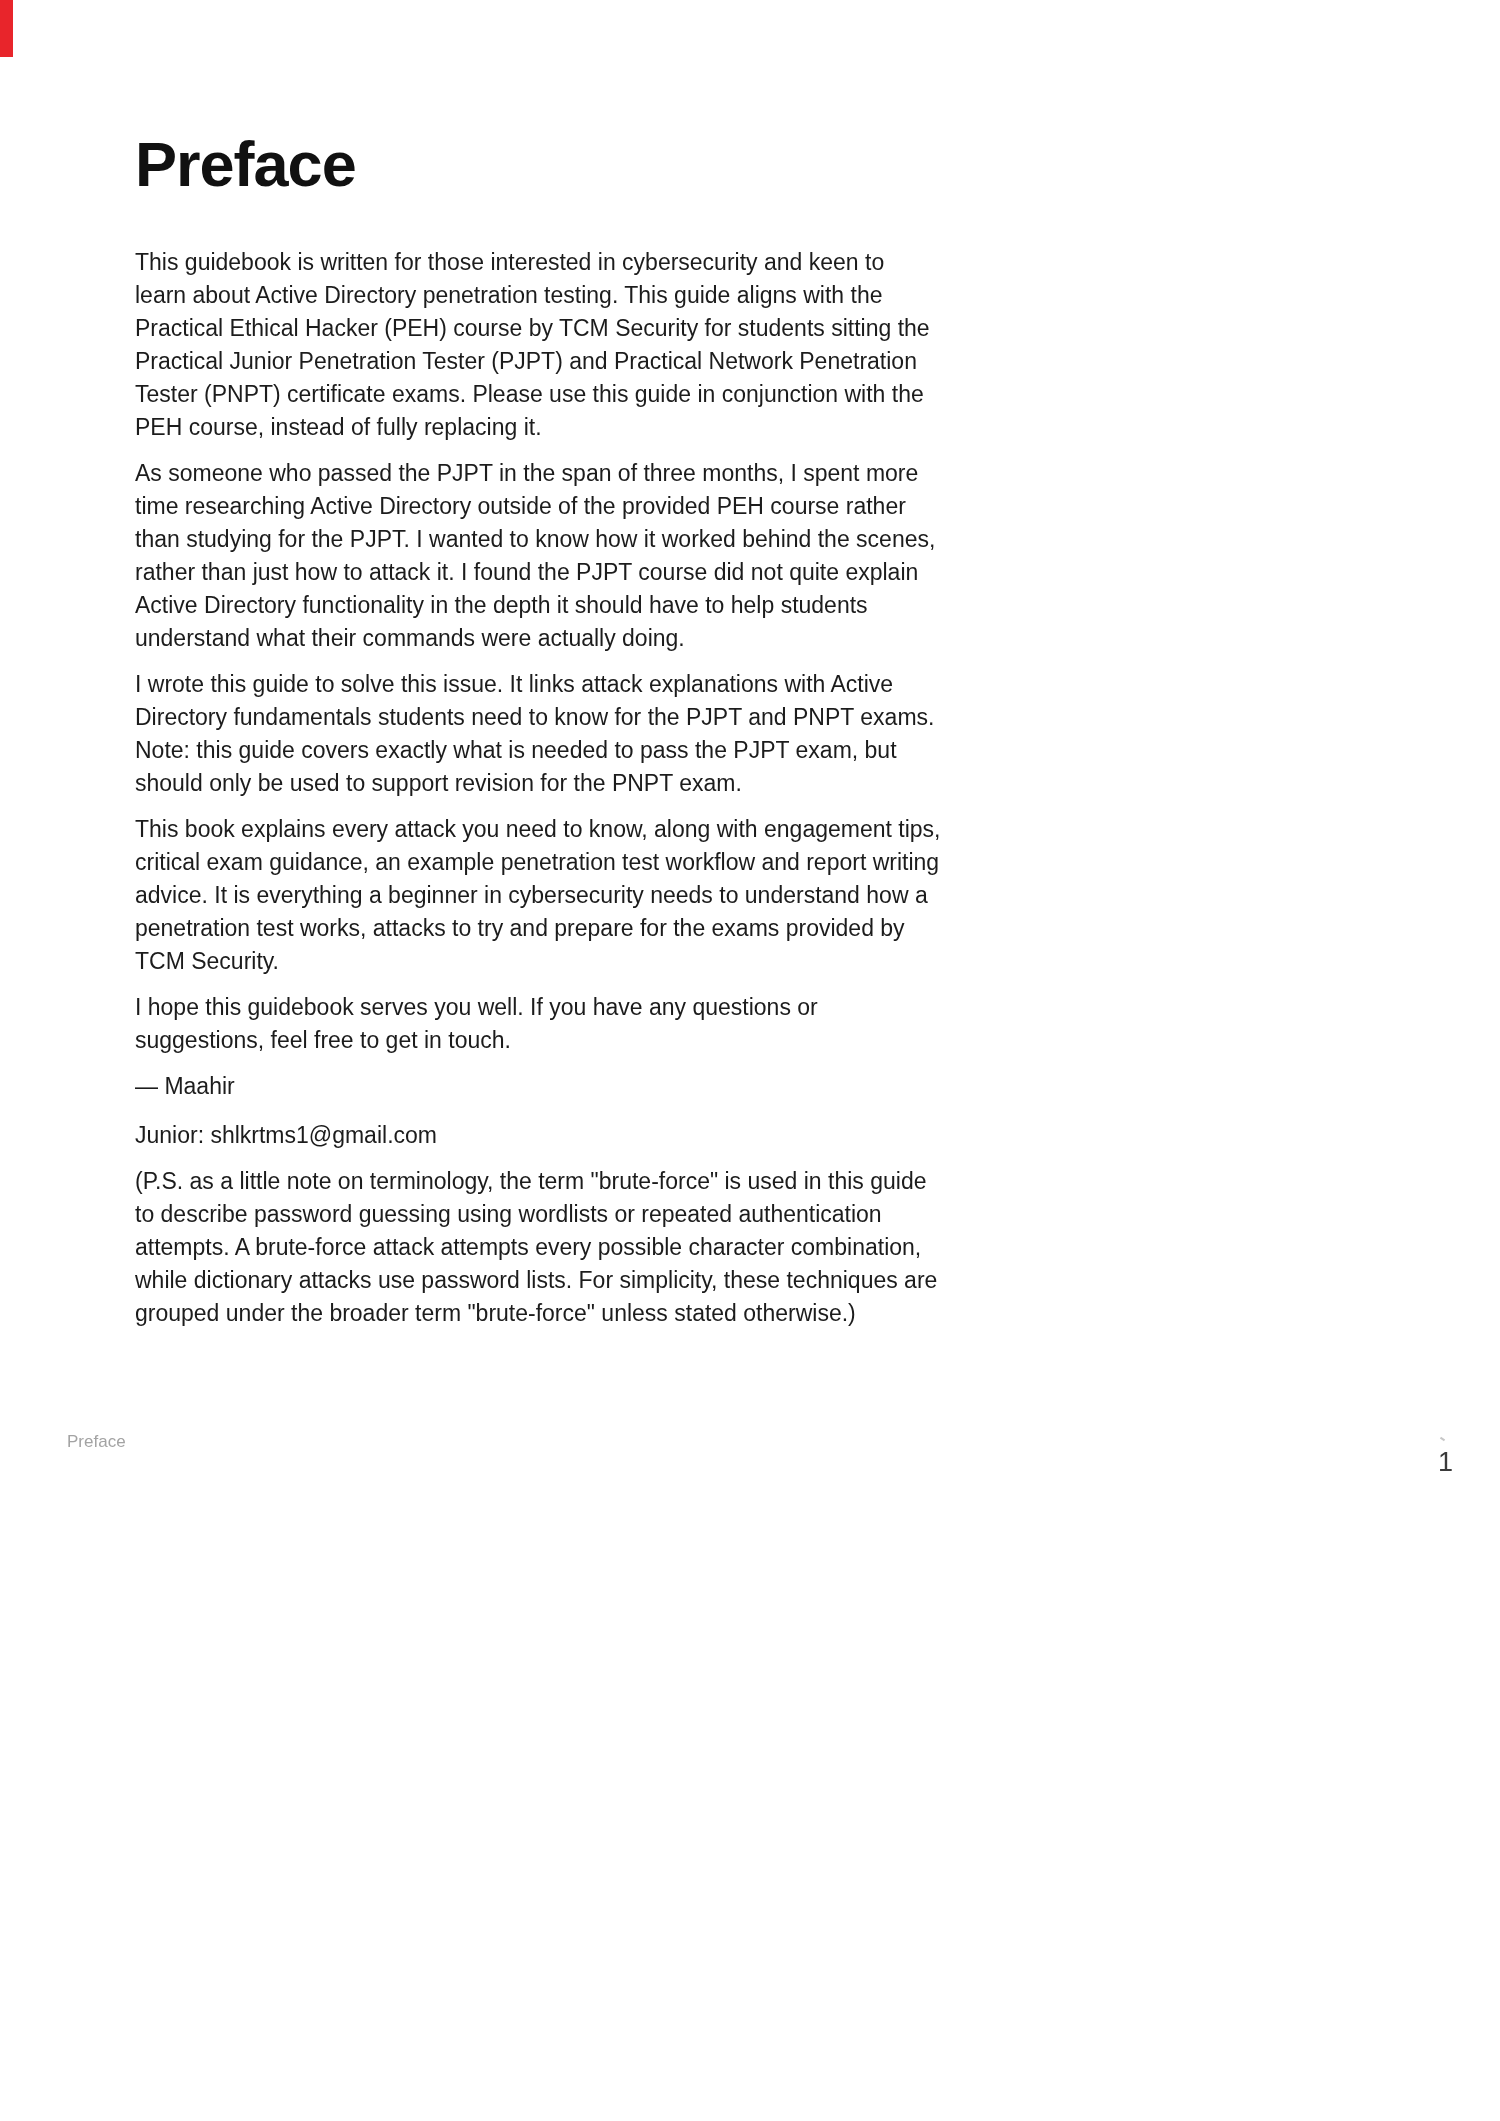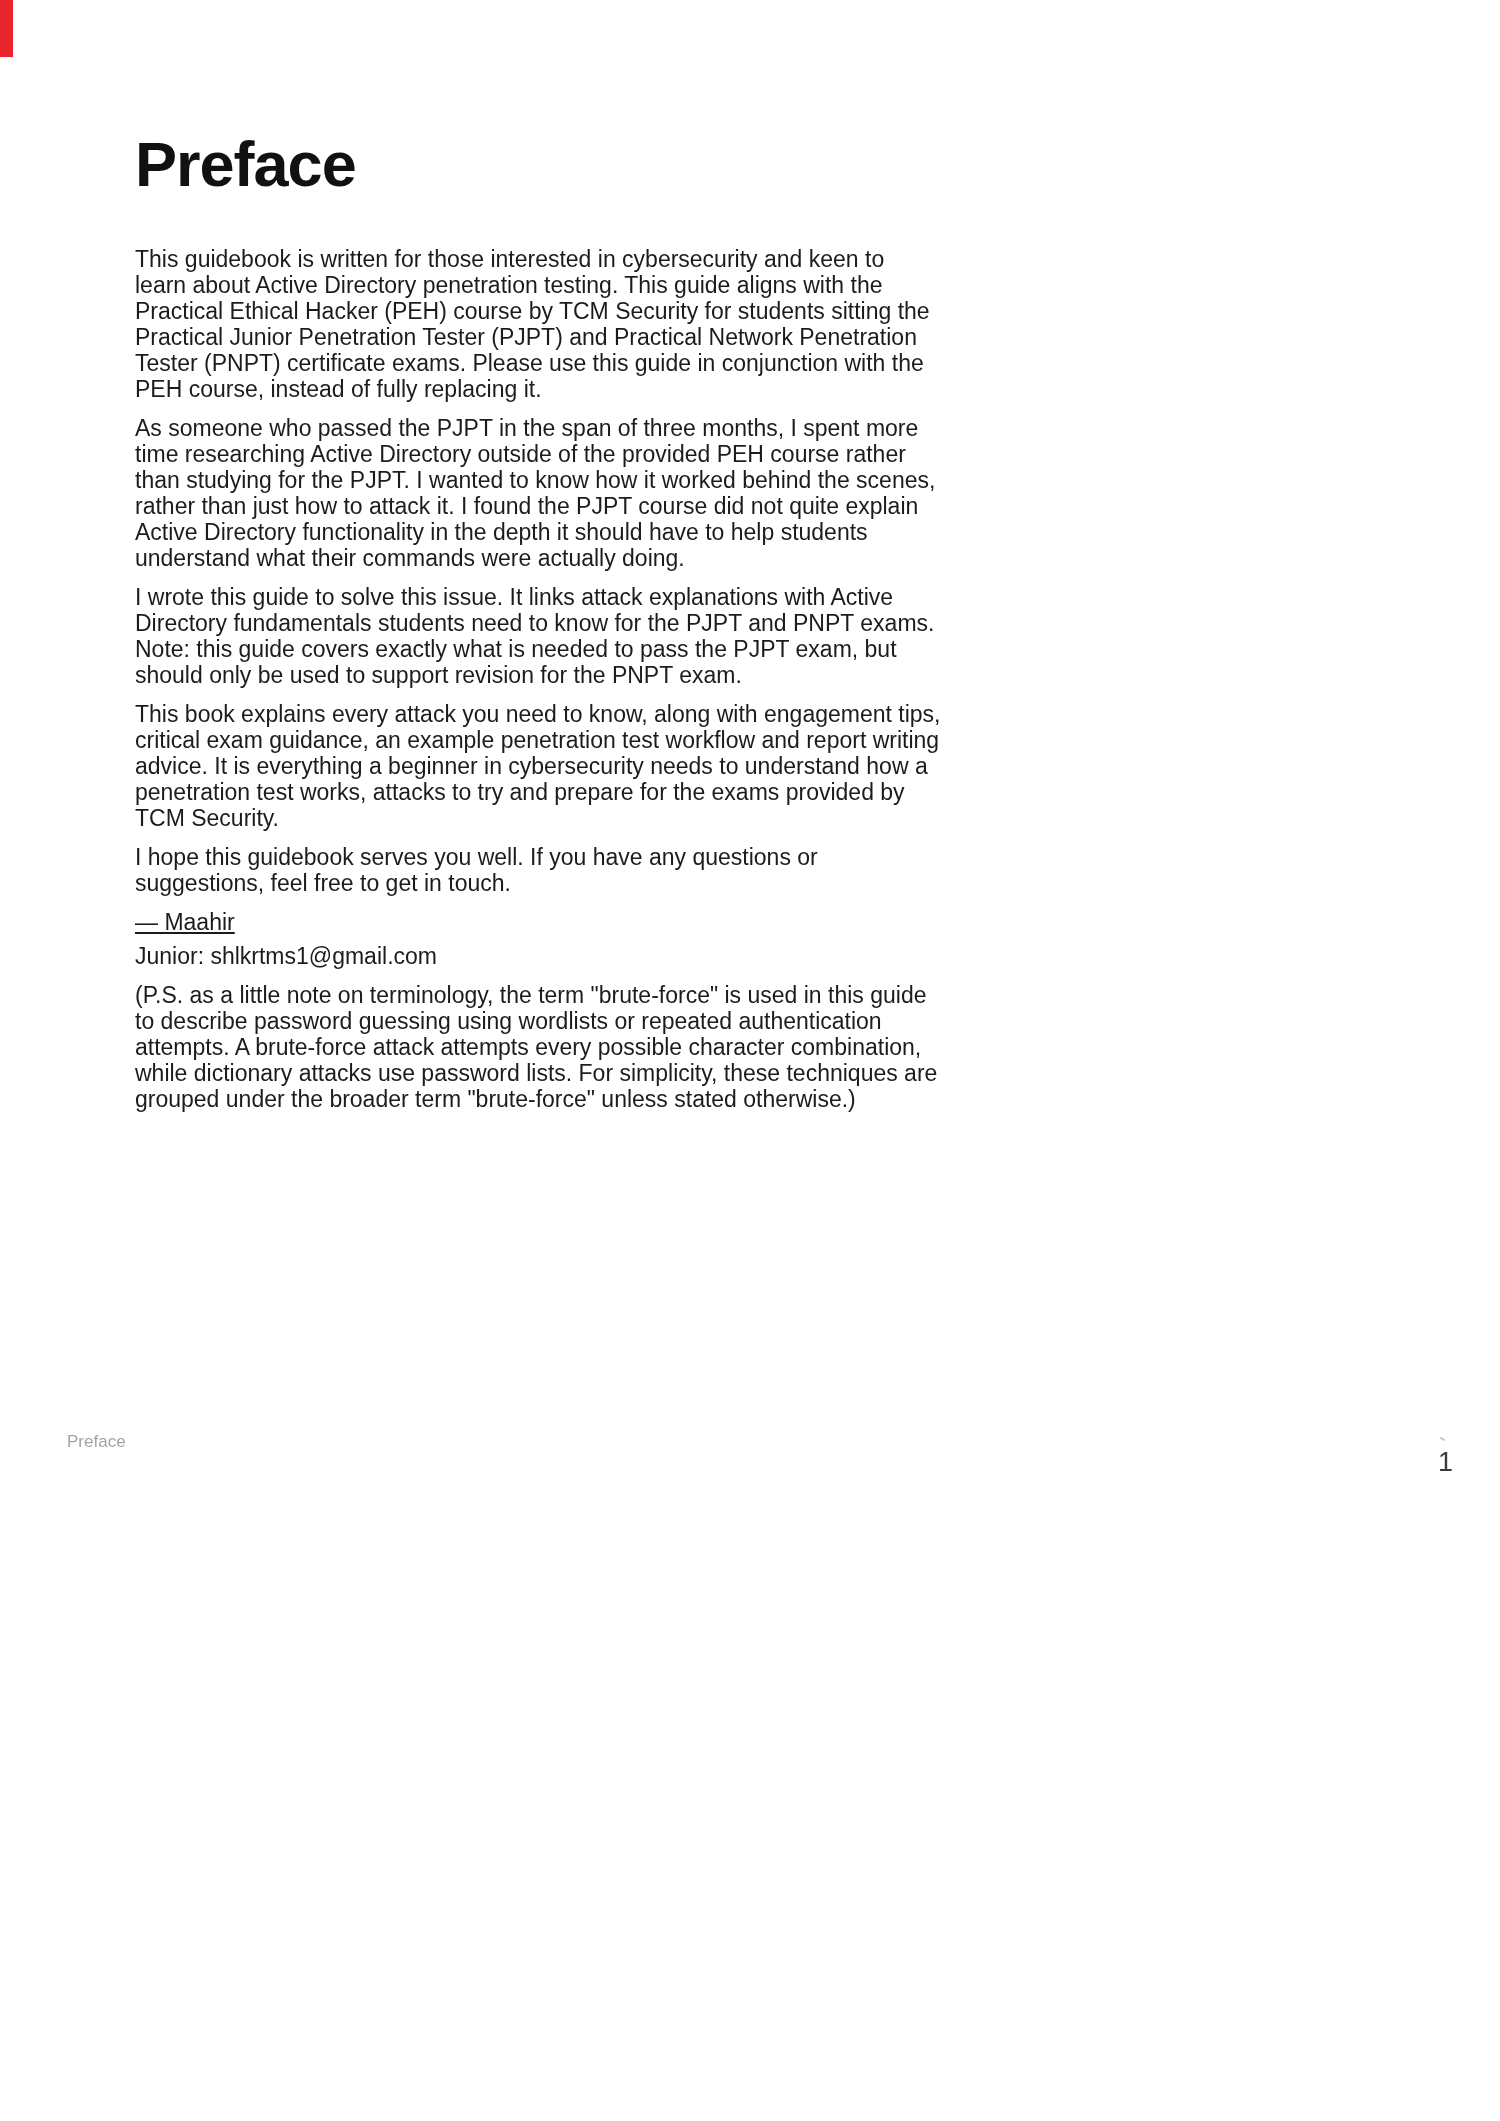--- a/index.html
+++ b/index.html
@@ -41,27 +41,26 @@
   h2.doc-heading {
     margin: 0 0 23px 0;
     font-size: 38px;
     line-height: 46px;
     font-weight: 700;
     color: #151515;
   }
   p.body {
     margin: 0 0 13px 0;
     font-size: 23px;
-    line-height: 26px;
+    line-height: 33px;
     color: #1c1c1c;
     white-space: pre-line;
   }
   p.body.tight {
-    margin-bottom: 8px;
-    text-decoration: underline;
+    margin-bottom: 16px;
   }
   p.body.italic {
   }
   .footer-section {
     position: absolute;
     left: 67px;
     bottom: 106px;
     font-size: 17px;
     color: #a3a3a3;
   }

